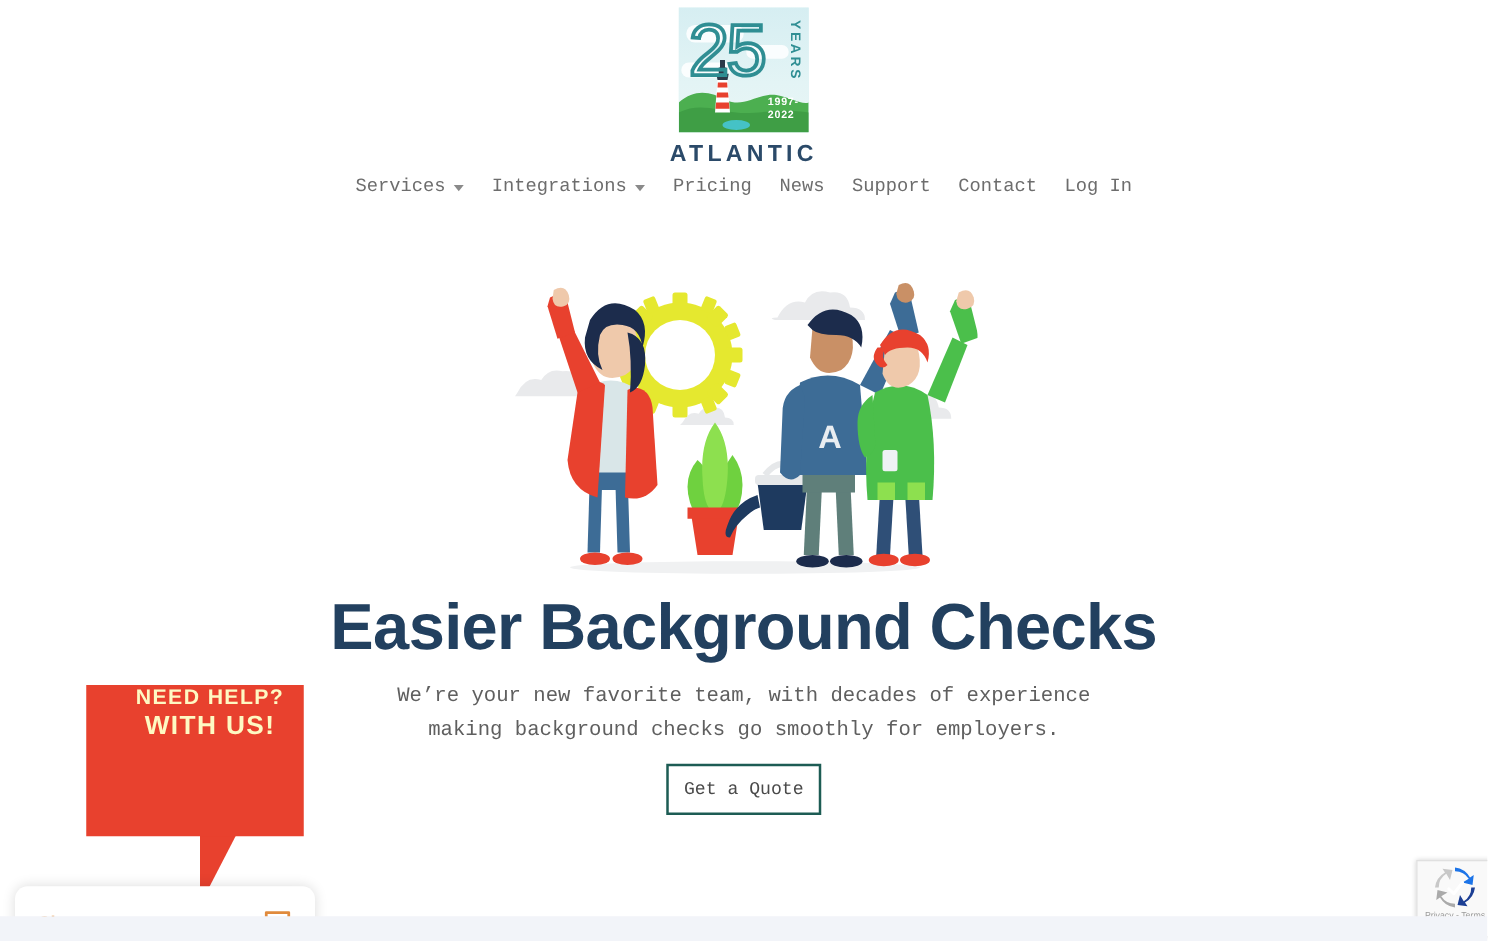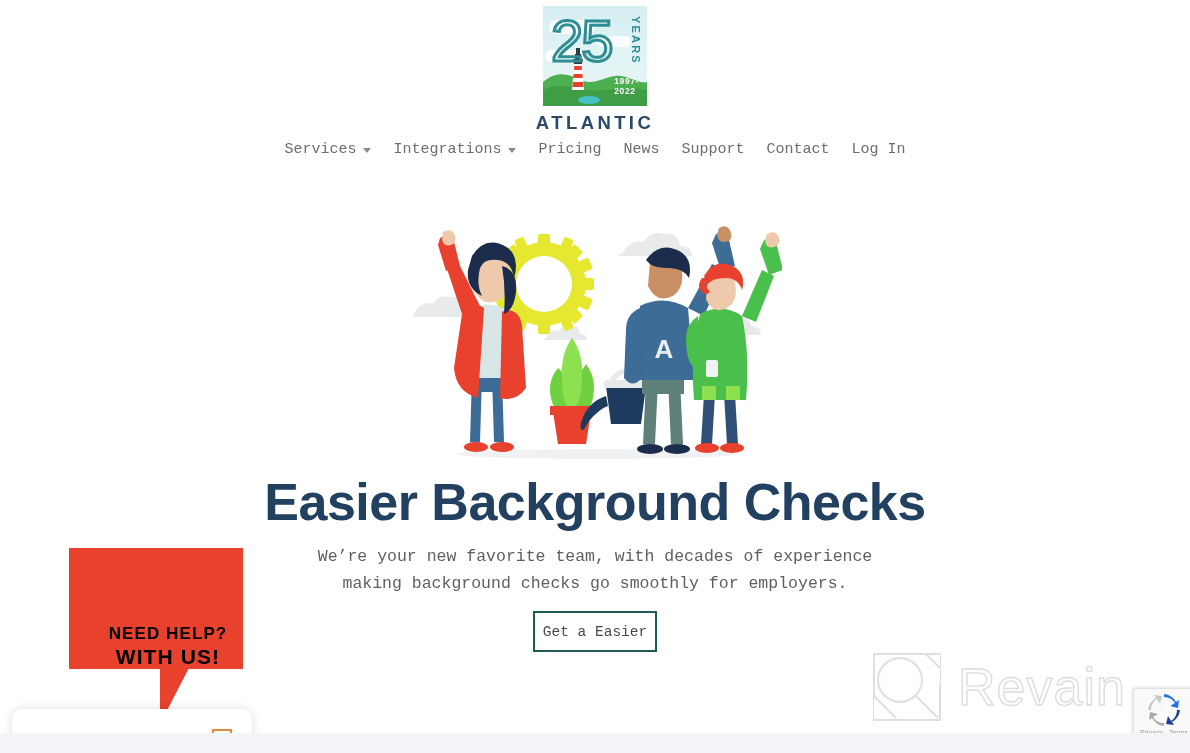--- a/index.html
+++ b/index.html
@@ -110,22 +110,22 @@
     font-family:"Liberation Mono", monospace;
     font-size:14.5px; color:#4a4a4a;
     cursor:pointer;
   }
 
   
   .chat-bubble {
     position:absolute; left:69px; top:548px;
     width:174px; height:121px;
     background:#e8412e;
-    display:flex; flex-direction:column; align-items:center; justify-content:flex-end;
-    color:#000000; text-align:center;padding-left:24px;
+    display:flex; flex-direction:column; align-items:center; justify-content:flex-start;
+    color:#fef9c3; text-align:center;padding-left:24px;
   }
   .cb-l1 { font-size:17px; font-weight:700; letter-spacing:1.1px; }
   .cb-l2 { font-size:37px; font-weight:700; letter-spacing:1.5px; line-height:40px; margin-top:1px; }
   .cb-l3 { font-size:21px; font-weight:700; letter-spacing:1.1px; margin-top:1px; }
   .chat-tail2 {
     position:absolute; left:160px; top:666px;
     width:0; height:0;
     border-top: 58px solid #e8412e;
     border-right: 30px solid transparent;
   }
@@ -345,47 +345,35 @@
       <path d="M294 58 q12 -20 32 -8 q10 8 6 22 q-4 -12 -16 -12 q-14 0 -18 6 Z" fill="#e8412e"></path>
       <path d="M292 60 q-6 8 0 14 q4 4 8 0 q-6 -6 -2 -14 Z" fill="#e8412e"></path>
     </g>
   </svg>
 
   <div class="hero-title">Easier Background Checks</div>
   <div class="hero-sub">
     <div>We’re your new favorite team, with decades of experience</div>
     <div>making background checks go smoothly for employers.</div>
   </div>
-  <div class="quote-btn">Get a Easier</div>
+  <div class="quote-btn">Get a Quote</div>
 
   <div class="chat-tail2"></div>
   <div class="chat-bubble">
     <div class="cb-l1">NEED HELP?</div>
     <div class="cb-l3">WITH US!</div>
   </div>
 
   <div class="chat-bar">
     <span class="chat-now-label">Chat now</span>
     <svg width="24" height="24" viewBox="0 0 24 24">
       <path d="M3 3 h18 v13 h-9 l-5 5 v-5 h-4 Z" fill="none" stroke="#e08a3c" stroke-width="2.2" stroke-linejoin="round"></path>
     </svg>
   </div>
 
-  <div class="watermark">
-    <svg width="74" height="74" viewBox="0 0 74 74">
-      <path d="M4 4 h66 v66 h-66 Z" fill="none" stroke="#dcdfe4" stroke-width="2"></path>
-      <circle cx="30" cy="30" r="22" fill="none" stroke="#dcdfe4" stroke-width="2"></circle>
-      <path d="M46 46 L68 68" fill="none" stroke="#dcdfe4" stroke-width="2"></path>
-      <path d="M70 4 L70 34 L50 14 Z" fill="#ffffff" stroke="#ffffff" stroke-width="0"></path>
-      <path d="M4 48 L24 68 L4 68 Z" fill="#ffffff"></path>
-      <path d="M4 46 L26 68" fill="none" stroke="#dcdfe4" stroke-width="2"></path>
-      <path d="M56 4 L70 18" fill="none" stroke="#dcdfe4" stroke-width="2"></path>
-    </svg>
-    <span class="wm-text">Revain</span>
-  </div>
 
   <div class="recaptcha">
     <svg width="34" height="34" viewBox="0 0 34 34">
       <path d="M17 4 a13 13 0 0 1 11 6 l-5 3 l8 2 l1 -8 l-3 2 A16 16 0 0 0 17 1 Z" fill="#1c74e8"></path>
       <path d="M30 17 a13 13 0 0 1 -6 11 l-3 -5 l-2 8 l8 1 l-2 -3 A16 16 0 0 0 33 17 Z" fill="#1c3f94"></path>
       <path d="M17 30 a13 13 0 0 1 -11 -6 l5 -3 l-8 -2 l-1 8 l3 -2 A16 16 0 0 0 17 33 Z" fill="#aaaaaa"></path>
       <path d="M4 17 a13 13 0 0 1 6 -11 l3 5 l2 -8 l-8 -1 l2 3 A16 16 0 0 0 1 17 Z" fill="#c8c8c8"></path>
       <path d="M17 8 a9 9 0 1 0 0 18 a9 9 0 0 0 0 -18 Z" fill="none"></path>
       <path d="M12 18 l4 4 l7 -9" fill="none" stroke="#ffffff" stroke-width="2.4" stroke-linecap="round" stroke-linejoin="round"></path>
     </svg>

